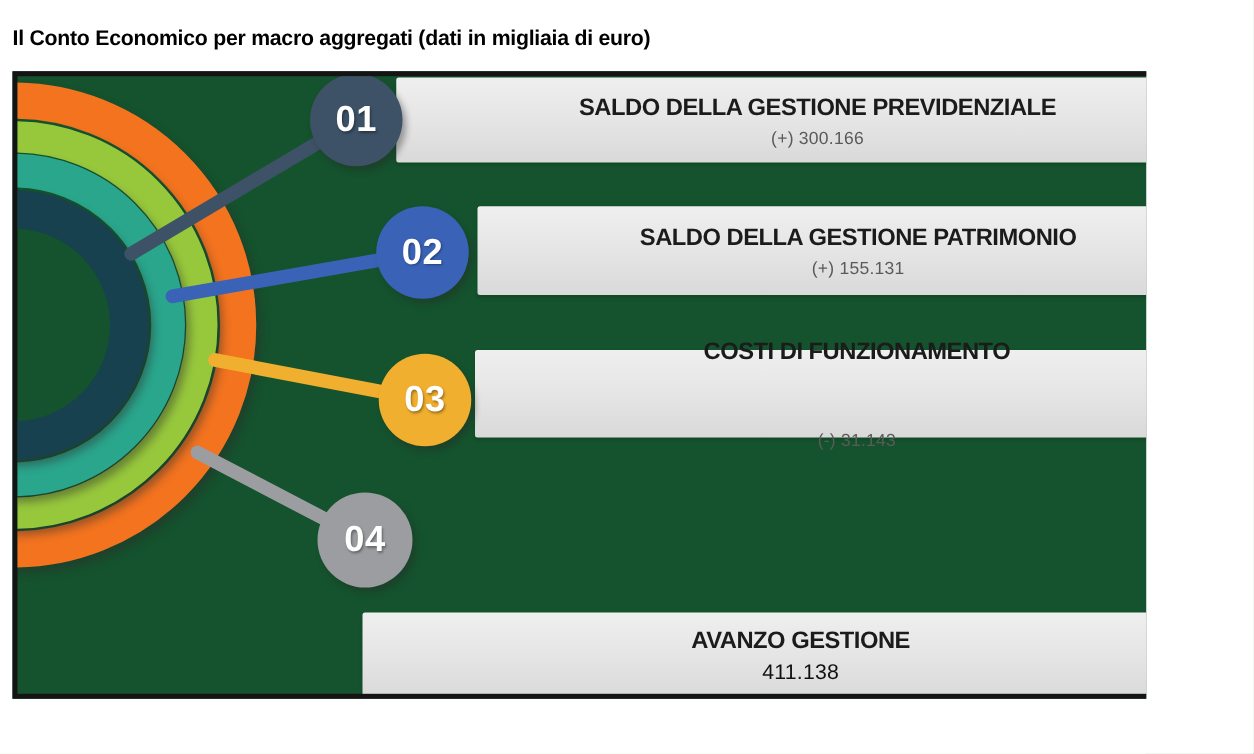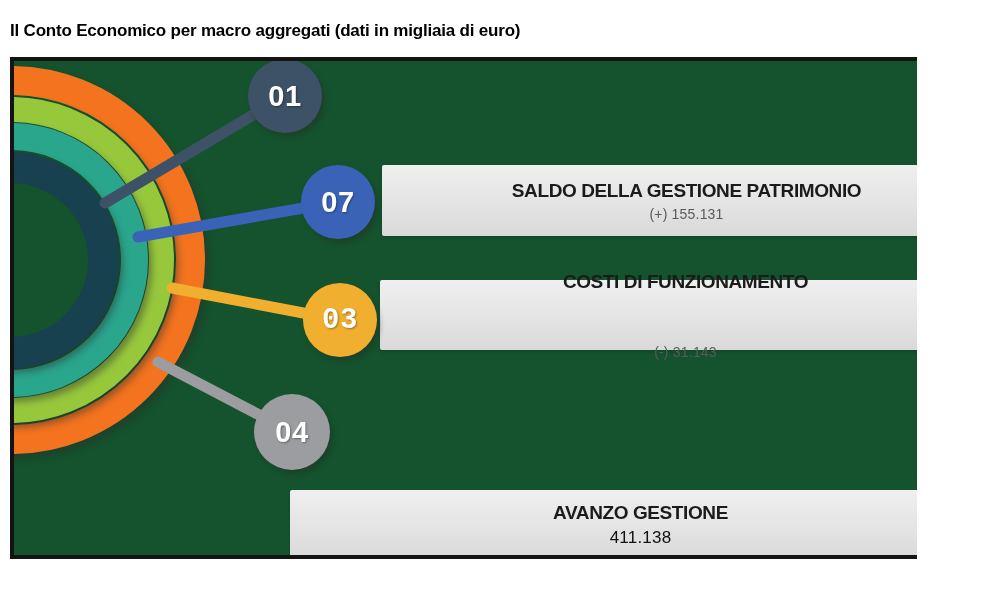--- a/index.html
+++ b/index.html
@@ -28,21 +28,21 @@
   
   .badge{
     position:absolute;border-radius:50%;z-index:6;
     display:flex;align-items:center;justify-content:center;
     color:#fff;font-weight:700;font-size:29px;letter-spacing:0.5px;
     box-shadow:3px 4px 5px rgba(40,40,40,0.4);
     text-shadow:1px 1px 2px rgba(0,0,0,0.35);
   }
   .badge-01{left:234px;top:-2px;width:74px;height:74px;}
   .badge-02{left:287px;top:104px;width:74px;height:74px;}
-  .badge-03{left:289px;top:222px;width:74px;height:74px;font-family:Liberation Mono, monospace;}
+  .badge-03{left:289px;top:222px;width:74px;height:74px;}
   .badge-04{left:240px;top:333px;width:76px;height:76px;}
   
   .bar{
     position:absolute;z-index:0;border-radius:2px;
     background:linear-gradient(180deg,#efefef 0%,#e4e4e4 55%,#d9d9d9 100%);
     box-shadow:0 2px 3px rgba(0,0,0,0.15);
     display:flex;flex-direction:column;align-items:center;justify-content:center;
     text-align:center;
   }
   .bar-1{left:303px;top:1px;  width:674px;height:68px;}
@@ -78,29 +78,33 @@
       <line x1="91" y1="142" x2="271" y2="35" stroke-width="11" stroke-linecap="round" stroke="#3d5266"></line>
       <line x1="124" y1="176" x2="324" y2="141" stroke-width="11" stroke-linecap="round" stroke="#3a63b8"></line>
       <line x1="158" y1="227" x2="326" y2="259" stroke-width="11" stroke-linecap="round" stroke="#f0af2f"></line>
       <line x1="144" y1="301" x2="278" y2="371" stroke-width="11" stroke-linecap="round" stroke="#9b9da0"></line>
     </svg>
 
     <div class="badge badge-01" style="background-color: rgb(61, 82, 102);">
       <span>01</span>
     </div>
     <div class="badge badge-02" style="background-color: rgb(58, 99, 184);">
-      <span>07</span>
+      <span>02</span>
     </div>
     <div class="badge badge-03" style="background-color: rgb(240, 175, 47);">
       <span>03</span>
     </div>
     <div class="badge badge-04" style="background-color: rgb(155, 157, 160);">
       <span>04</span>
     </div>
 
+    <div class="bar bar-1">
+      <div class="bar-label">SALDO DELLA GESTIONE PREVIDENZIALE</div>
+      <div class="bar-value">(+) 300.166</div>
+    </div>
     <div class="bar bar-2">
       <div class="bar-label">SALDO DELLA GESTIONE PATRIMONIO</div>
       <div class="bar-value">(+) 155.131</div>
     </div>
     <div class="bar bar-3">
       <div class="bar-label">COSTI DI FUNZIONAMENTO</div>
       <div class="bar-value">(-) 31.143</div>
     </div>
     <div class="bar bar-5">
       <div class="bar-label">AVANZO GESTIONE</div>

